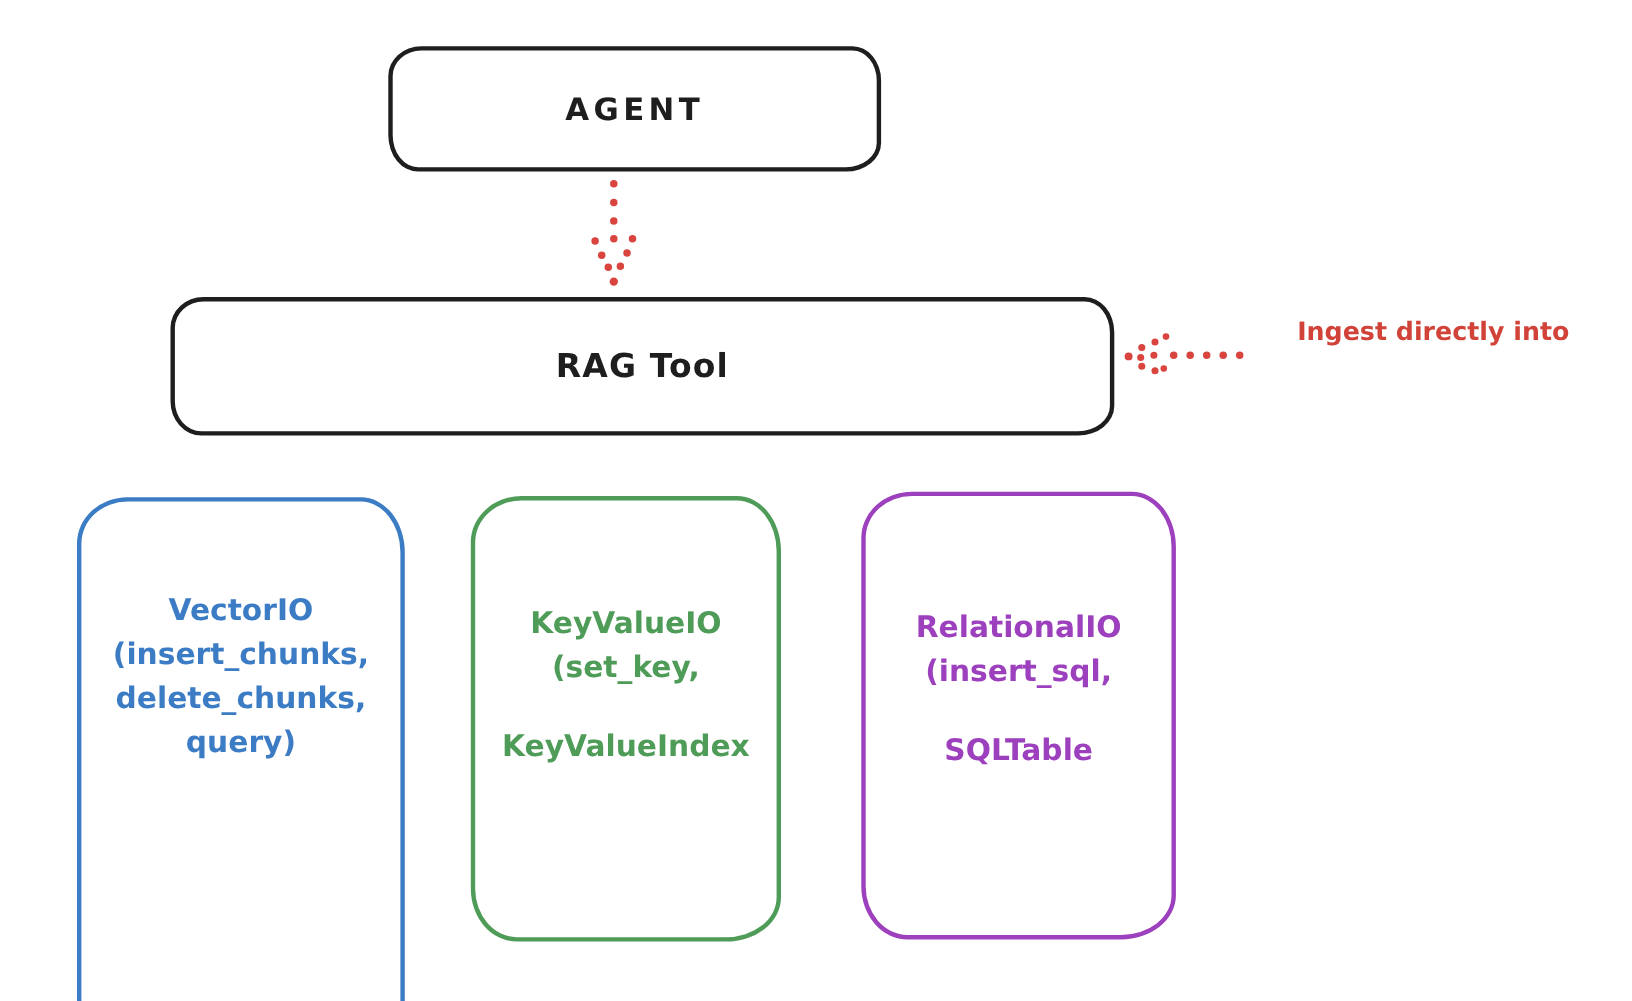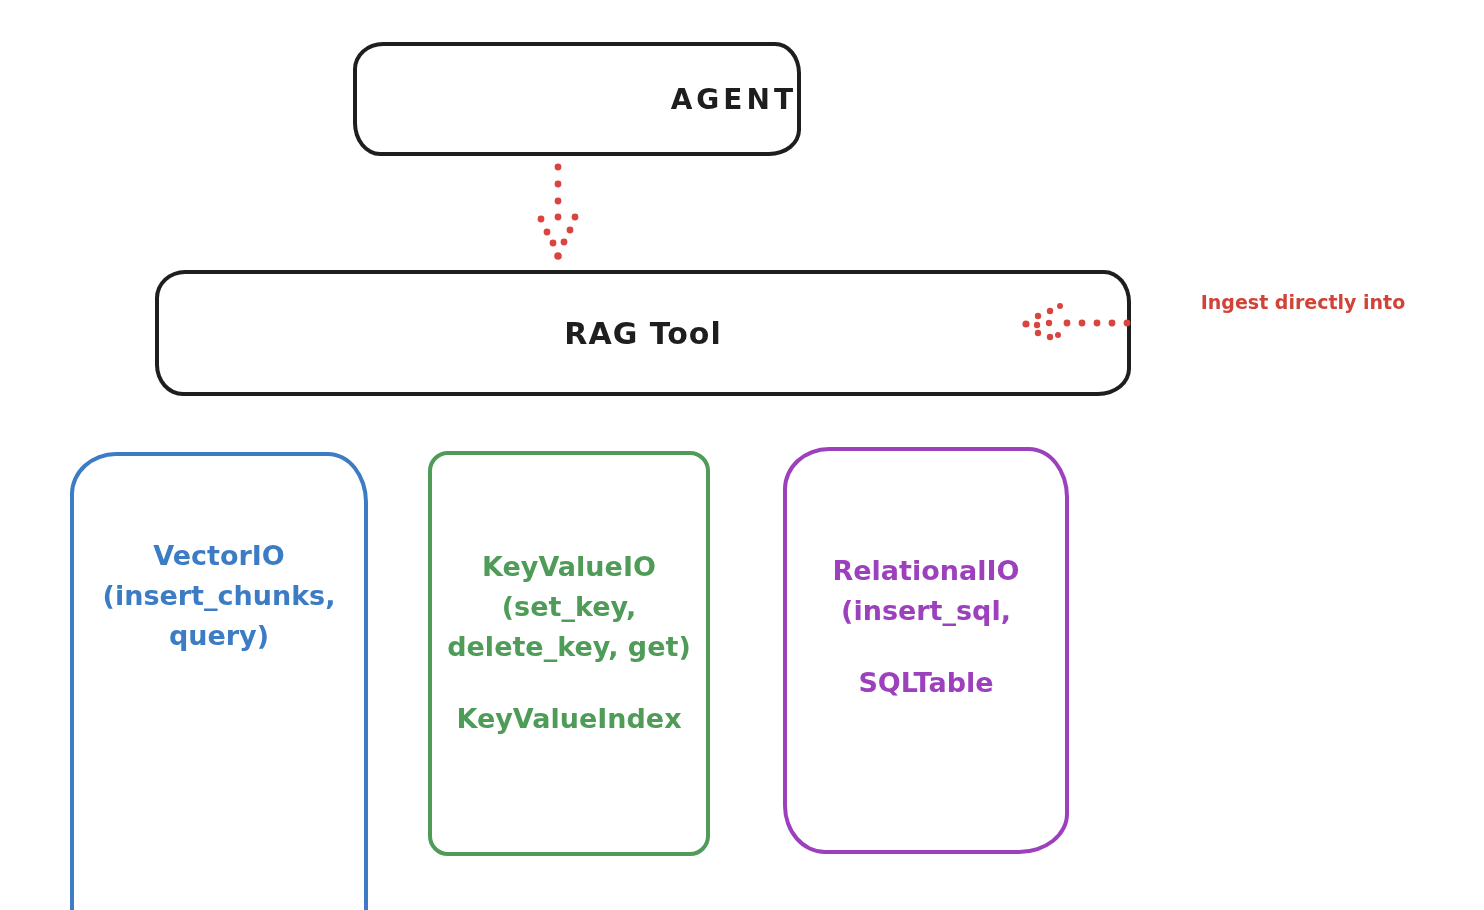--- a/index.html
+++ b/index.html
@@ -21,30 +21,29 @@
     background: #ffffff;
     display: flex;
     align-items: center;
     justify-content: center;
   }
   
   .agent-box {
     left: 353px; top: 42px; width: 448px; height: 114px;
     border: 4px solid #1e1e1e;
     border-radius: 30px 26px 32px 27px / 27px 31px 26px 33px;
-    justify-content: flex-end;
   }
   .agent-label {
     font-size: 28px;
     font-weight: bold;
     letter-spacing: 4px;
     color: #1e1e1e;
   }
   .rag-box {
-    left: 155px; top: 270px; width: 976px; height: 126px;
+    left: 155px; top: 270px; width: 858px; height: 126px;
     border: 4px solid #1e1e1e;
     border-radius: 30px 27px 33px 28px / 28px 32px 27px 31px;
   }
   .rag-label {
     font-size: 30px;
     font-weight: 600;
     letter-spacing: 1px;
     color: #1e1e1e;
   }
   
@@ -61,36 +60,35 @@
   }
   .vector-box {
     left: 70px; top: 452px; width: 298px; height: 504px;
     border-color: #3b7cc4; color: #3b7cc4;
     padding-top: 80px;
   }
   .keyvalue-box {
     left: 428px; top: 451px; width: 282px; height: 405px;
     border-color: #4e9c58; color: #4e9c58;
     padding-top: 92px;
-    border-radius: 20px;
   }
   .relational-box {
     left: 783px; top: 447px; width: 286px; height: 407px;
     border-color: #9c40bd; color: #9c40bd;
     padding-top: 100px;
   }
   .box-line { display: block; }
   .index-label { display: block; margin-top: 32px; }
   
   .annotation {
     position: absolute;
     left: 1125px; top: 283px; width: 356px;
     text-align: center;
     color: #d14338;
-    font-size: 19px;
+    font-size: 23px;
     font-weight: bold;
     line-height: 38px;
   }
   .arrow-svg { position: absolute; }
   .arrow-down { left: 527px; top: 160px; }
   .arrow-left { left: 1010px; top: 299px; }
 </style>
 </head>
 <body>
 
@@ -139,27 +137,27 @@
     </g>
   </svg>
 
   <div class="annotation">
     <span class="box-line">Ingest directly into</span>
   </div>
 
   <div class="sketch-box storage-box vector-box">
     <span class="box-line">VectorIO</span>
     <span class="box-line">(insert_chunks,</span>
+    <span class="box-line">delete_chunks,</span>
     <span class="box-line">query)</span>
   </div>
 
   <div class="sketch-box storage-box keyvalue-box">
     <span class="box-line">KeyValueIO</span>
     <span class="box-line">(set_key,</span>
-    <span class="box-line">delete_key, get)</span>
     <span class="index-label">KeyValueIndex</span>
   </div>
 
   <div class="sketch-box storage-box relational-box">
     <span class="box-line">RelationalIO</span>
     <span class="box-line">(insert_sql,</span>
     <span class="index-label">SQLTable</span>
   </div>
 
 </div>

